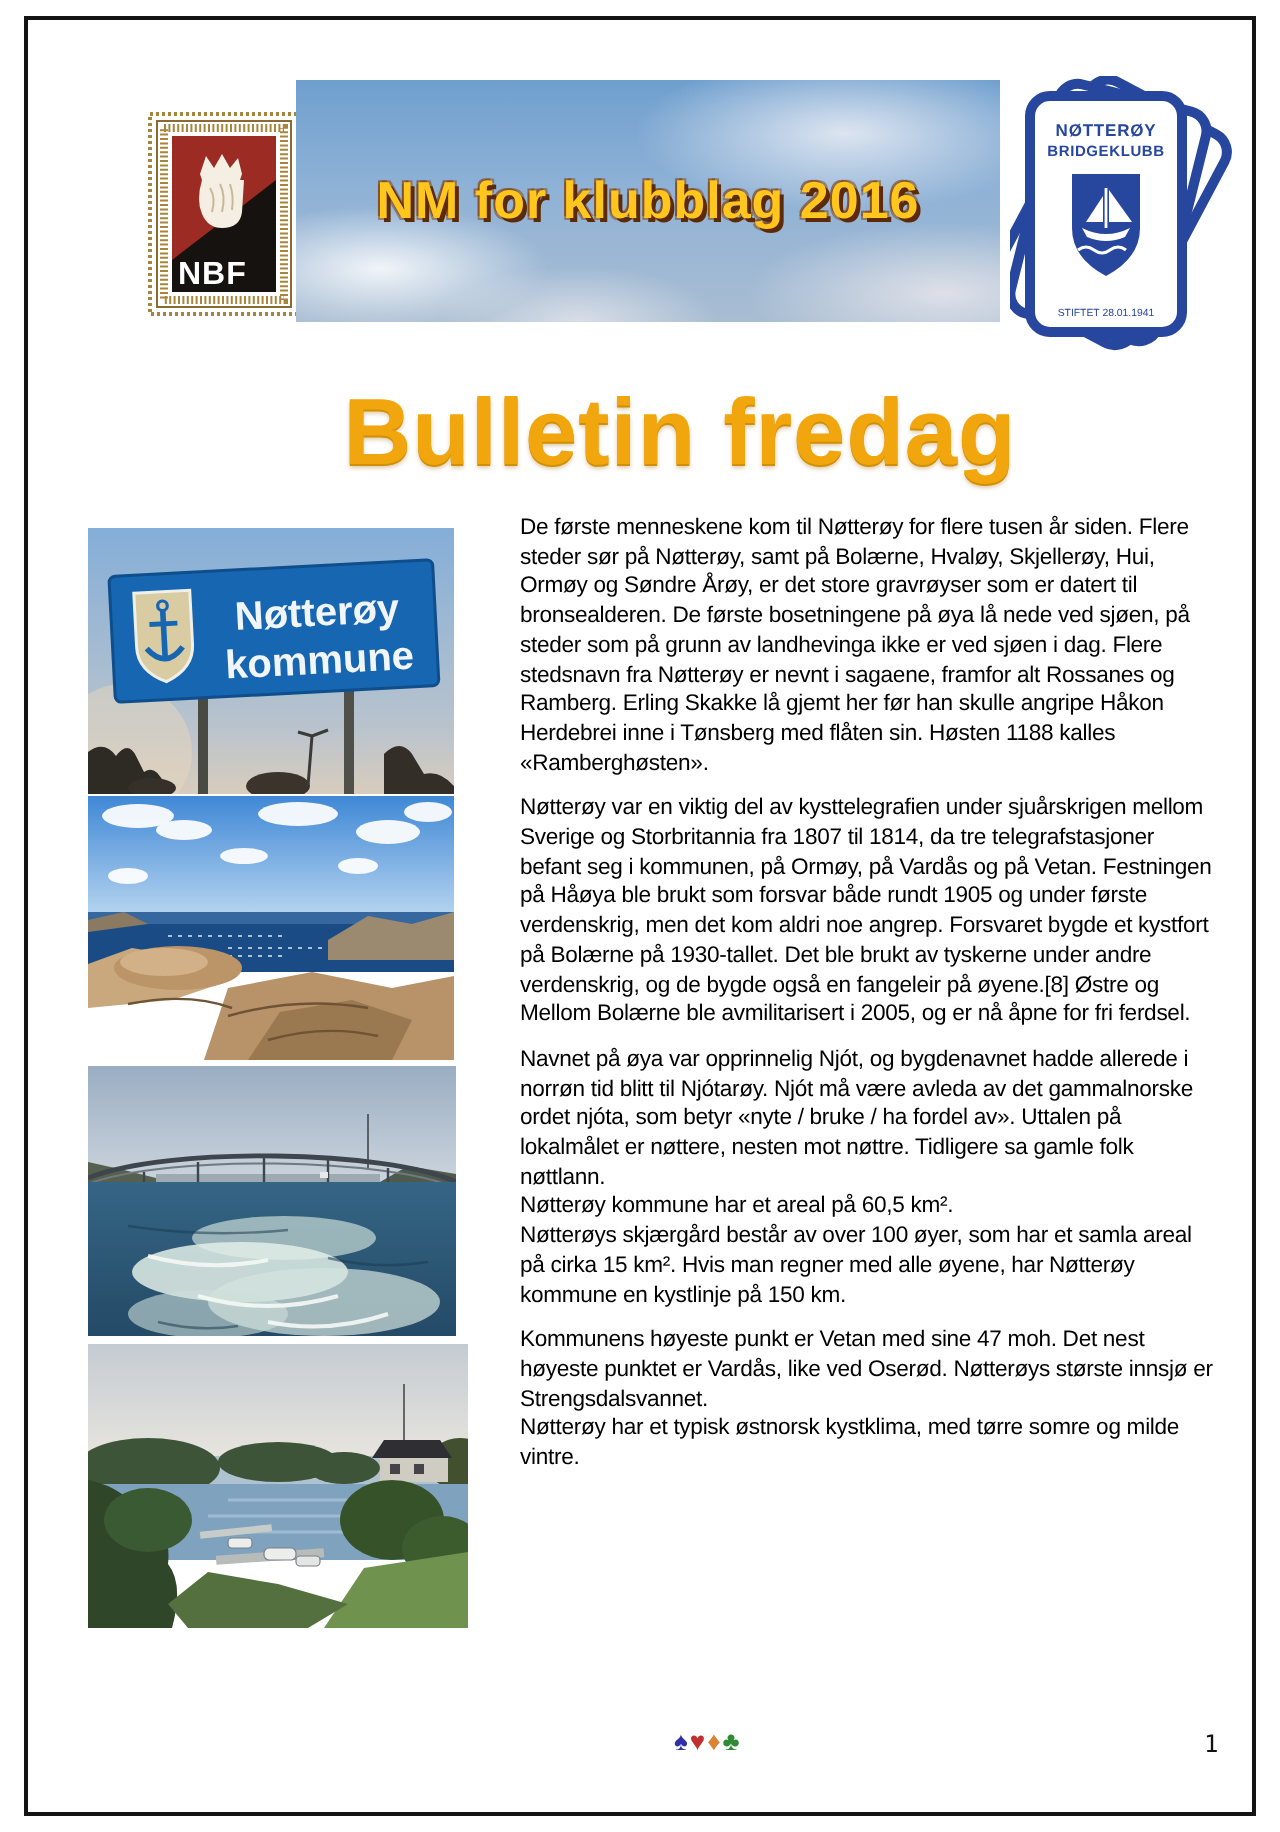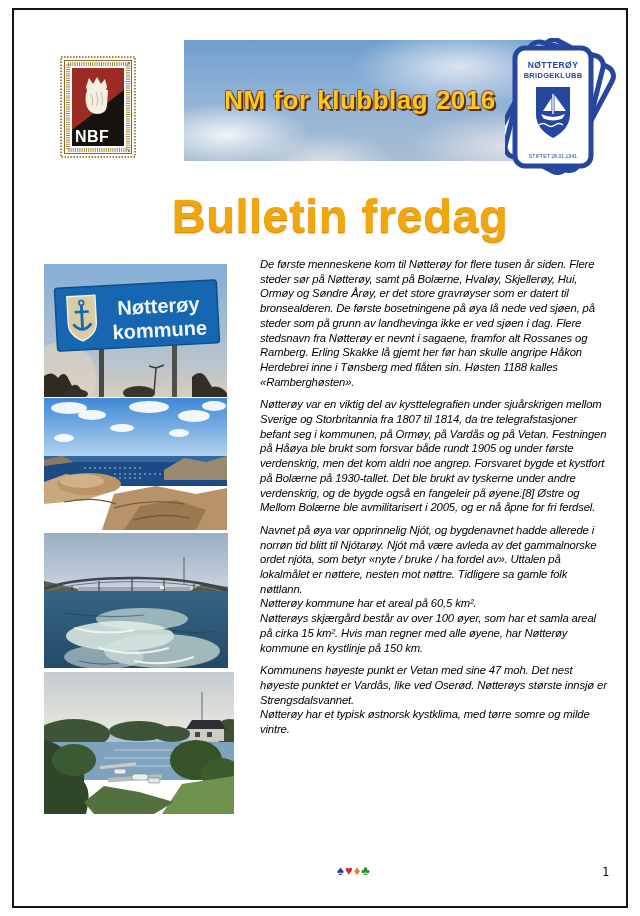--- a/index.html
+++ b/index.html
@@ -1,28 +1,28 @@
 <!DOCTYPE html>
 <html><head>
 <meta charset="utf-8">
 <style>
   html,body{margin:0;padding:0;background:#ffffff;}
   body{width:640px;height:916px;position:relative;font-family:"Liberation Sans",sans-serif;overflow:hidden;}
   .page-border{position:absolute;left:12px;top:8px;width:612px;height:896px;border:2px solid #141414;background:#ffffff;}
 
   
-  .nbf-logo{position:absolute;left:58px;top:54px;width:80px;height:106px;}
+  .nbf-logo{position:absolute;left:72px;top:54px;width:80px;height:106px;}
   .banner{position:absolute;left:148px;top:40px;width:352px;height:121px;
     background:
       radial-gradient(ellipse 120px 45px at 12% 78%, rgba(255,255,255,.85), rgba(255,255,255,0) 70%),
       radial-gradient(ellipse 150px 55px at 78% 22%, rgba(244,244,248,.8), rgba(244,244,248,0) 70%),
       radial-gradient(ellipse 140px 50px at 92% 88%, rgba(228,228,234,.9), rgba(228,228,234,0) 70%),
       radial-gradient(ellipse 100px 40px at 40% 100%, rgba(236,236,240,.7), rgba(236,236,240,0) 70%),
       linear-gradient(180deg,#6f9fce 0%,#8fb2d6 45%,#a9bdd2 100%);
-    display:flex;flex-direction:column;align-items:center;justify-content:center;gap:7px;margin-left:36px;}
+    display:flex;flex-direction:column;align-items:center;justify-content:center;gap:7px;}
   .banner-line{font-weight:800;color:#ffc61e;letter-spacing:.5px;
     text-shadow:2px 2px 0 #5c2a08,-1px -1px 0 rgba(128,62,12,.65),1px -1px 0 rgba(128,62,12,.5),-1px 1px 0 rgba(128,62,12,.5);}
   .banner-line.l1{font-size:26px;}
   .banner-line.l2,.banner-line.l3{font-size:22px;}
   .club-logo{position:absolute;left:505px;top:38px;width:122px;height:142px;}
 
   
   .title{position:absolute;left:150px;top:188px;width:380px;margin:0;text-align:center;
     font-size:47px;font-weight:700;color:#f2a60d;letter-spacing:.5px;
     text-shadow:0 1px 0 #d18f04,0 2px 2px rgba(160,100,0,.35);}
@@ -30,21 +30,21 @@
   
   .photos{position:absolute;left:44px;top:264px;width:192px;}
   .photo{display:block;}
   .photo svg{display:block;}
   .p1{margin-bottom:1px;}
   .p2{margin-bottom:3px;}
   .p3{margin-bottom:4px;}
 
   
   .bodytext{position:absolute;left:260px;top:257px;width:350px;color:#000;}
-  .bodytext p{margin:0 0 8px 0;font-size:11.3px;line-height:14.7px;letter-spacing:-0.15px;white-space:pre-line;font-style:italic;}
+  .bodytext p{margin:0 0 8px 0;font-size:11.3px;line-height:14.7px;letter-spacing:-0.15px;white-space:pre-line;}
 
   
   .footer-suits{position:absolute;left:337px;top:863px;font-size:13px;letter-spacing:1px;}
   .s-spade{color:#2f2fa8;}
   .s-heart{color:#c13030;}
   .s-diamond{color:#dd8133;}
   .s-club{color:#2e8b33;}
   .page-number{position:absolute;left:602px;top:865px;font-size:12px;color:#111;font-family:"DejaVu Sans Mono","Liberation Mono",monospace;}
 </style>
 </head>

